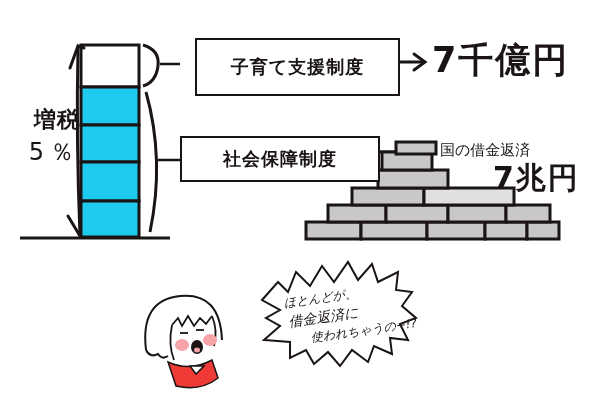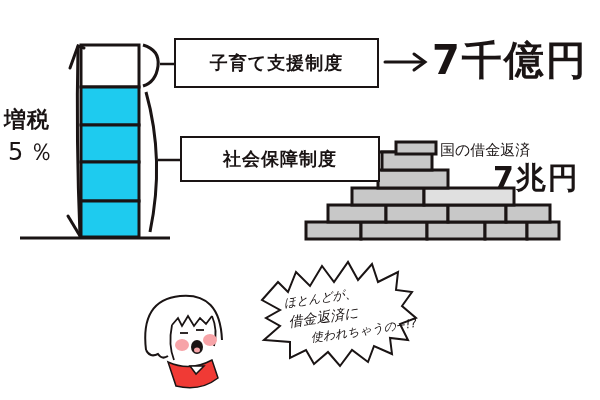--- a/index.html
+++ b/index.html
@@ -3,31 +3,31 @@
   <meta charset="utf-8">
   <style>
     html, body { margin: 0; padding: 0; }
     body {
       width: 600px; height: 400px; background: #ffffff; position: relative; overflow: hidden;
       font-family: "DejaVu Sans", sans-serif; color: #1a1414;
     }
     .abs { position: absolute; }
     svg.art { position: absolute; left: 0; top: 0; }
     .label-tax {
-      left: 4px; top: 104px; width: 60px; font-size: 22px; font-weight: bold; line-height: 32px; text-align: left;
+      left: 20px; top: 104px; width: 60px; font-size: 22px; font-weight: bold; line-height: 32px; text-align: right;
       letter-spacing: 1px;
     }
     .label-tax .pct { display: block; font-weight: normal; font-size: 24px; letter-spacing: 6px; padding-left: 4px; }
     .box {
       border: 2px solid #1a1414; background: #fff; font-size: 18px; font-weight: bold;
       display: flex; align-items: center; justify-content: center; box-sizing: border-box; letter-spacing: 1px;
     }
-    .box-childcare { left: 174px; top: 38px; width: 205px; height: 50px; text-align: center; }
+    .box-childcare { left: 195px; top: 38px; width: 205px; height: 58px; text-align: center; }
     .box-social { left: 180px; top: 136px; width: 200px; height: 46px; background: #fff; }
-    .amount-childcare { left: 432px; top: 42px; font-size: 40px; font-weight: bold; letter-spacing: 2px; line-height: 36px; }
+    .amount-childcare { left: 432px; top: 42px; font-size: 35px; font-weight: bold; letter-spacing: 2px; line-height: 36px; }
     .debt-title { left: 440px; top: 141px; font-size: 15px; letter-spacing: 0px; }
     .debt-amount { left: 445px; top: 158px; font-size: 30px; font-weight: bold; letter-spacing: 2px; margin-left: 48px; }
     .speech {
       left: 286px; top: 285px; width: 130px; font-size: 12px; line-height: 19px; transform: rotate(-8deg);
       font-style: italic;
     }
     .speech span { display: block; }
     .speech .l2 { padding-left: 2px; font-size: 14px; }
     .speech .l3 { padding-left: 22px; }
   </style>

